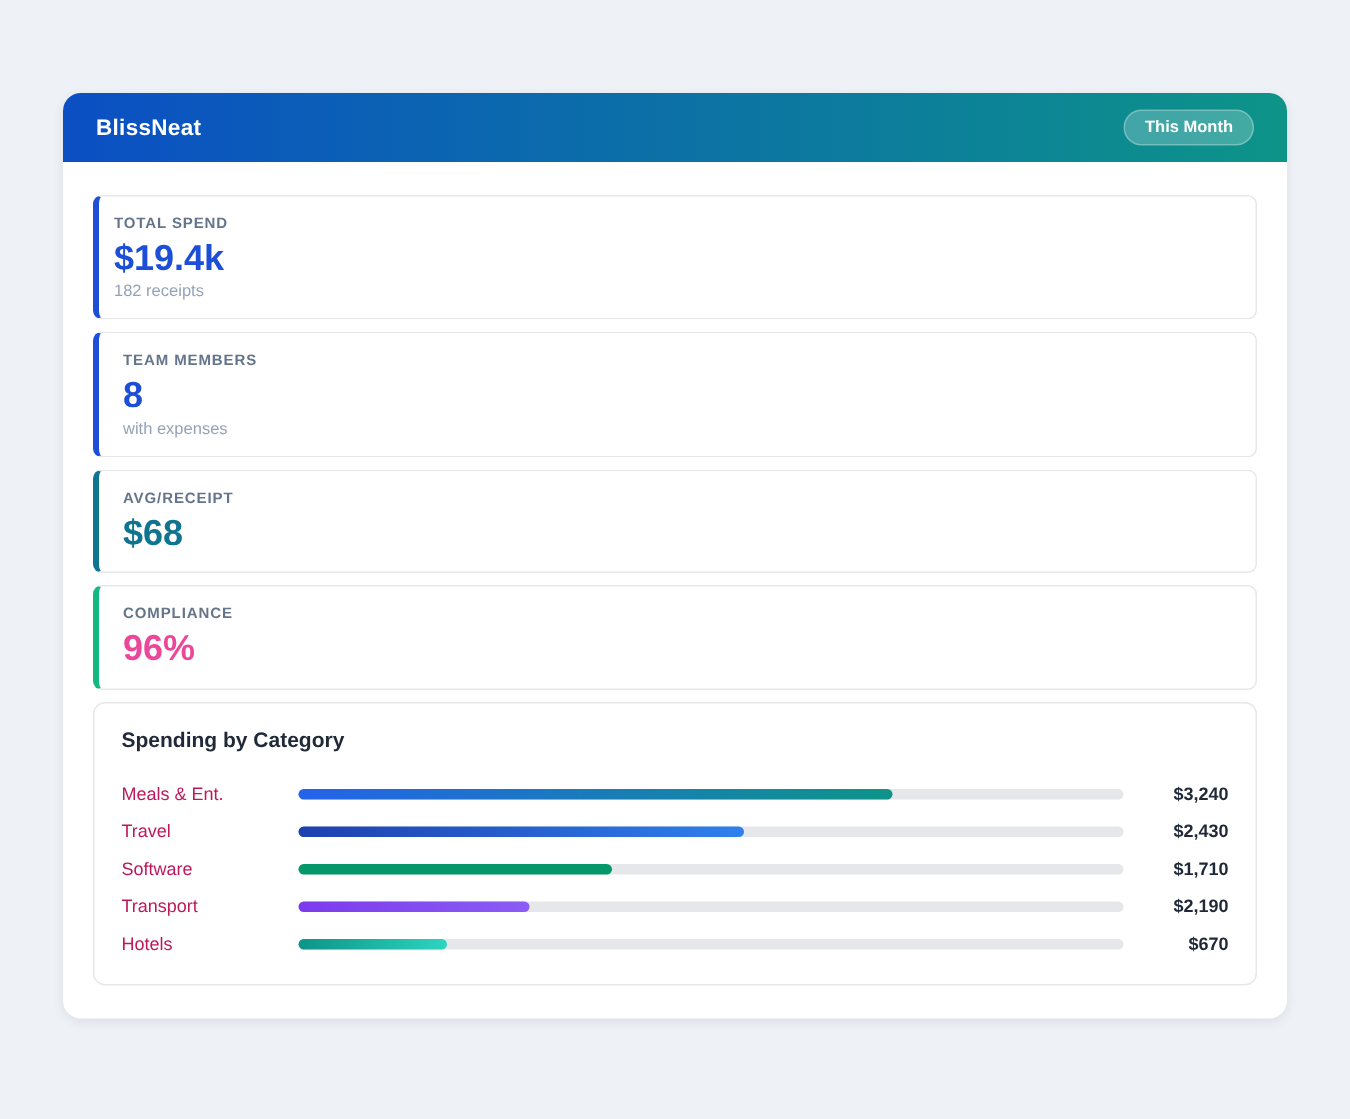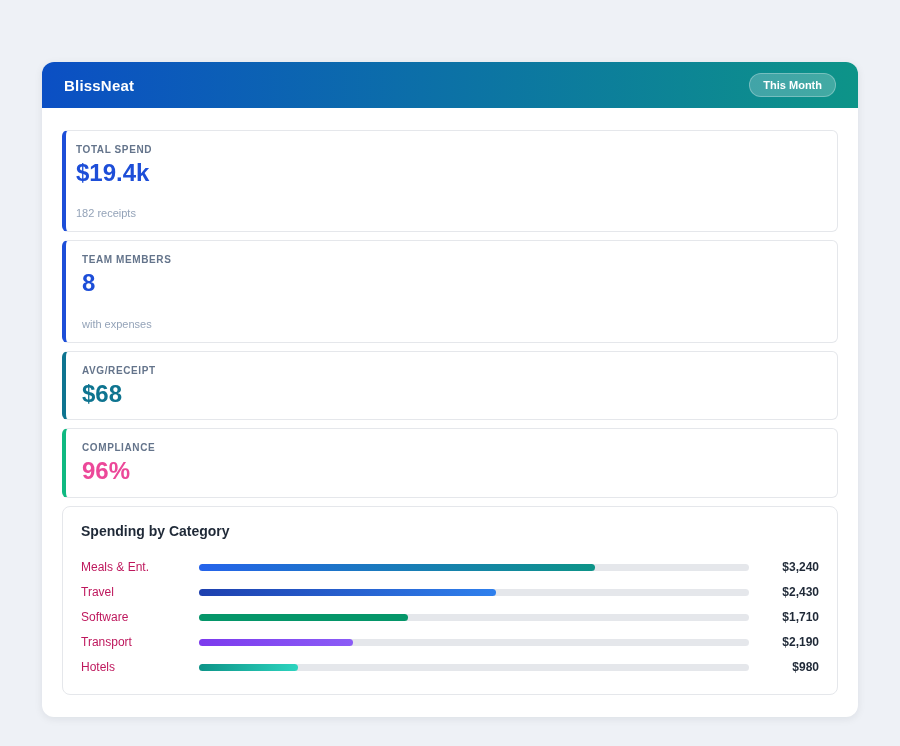--- a/index.html
+++ b/index.html
@@ -60,21 +60,21 @@
   }
   .stat-value {
     font-size: 24px;
     font-weight: bold;
     margin-top: 5px;
     line-height: 1.1;
   }
   .stat-sub {
     font-size: 11px;
     color: #94a3b8;
-    margin-top: 21px;
+    margin-top: 2px;
   }
   .stat-sub:empty { display: none; }
   .chart-card {
     border: 1px solid #e5e7eb;
     border-radius: 8px;
     padding: 16px 18px 14px 18px;
     background: #ffffff;
   }
   .chart-title {
     font-size: 14px;
@@ -184,18 +184,18 @@
           <div class="cat-bar" style="width: 28%; background: linear-gradient(90deg, rgb(124, 58, 237), rgb(139, 92, 246));"></div>
         </div>
         <div class="cat-value">$2,190</div>
       </div>
 
       <div class="cat-row">
         <div class="cat-label">Hotels</div>
         <div class="cat-track">
           <div class="cat-bar" style="width: 18%; background: linear-gradient(90deg, rgb(13, 148, 136), rgb(45, 212, 191));"></div>
         </div>
-        <div class="cat-value">$980</div>
+        <div class="cat-value">$670</div>
       </div>
 
     </div>
   </div>
 </div>
 
 </body></html>

